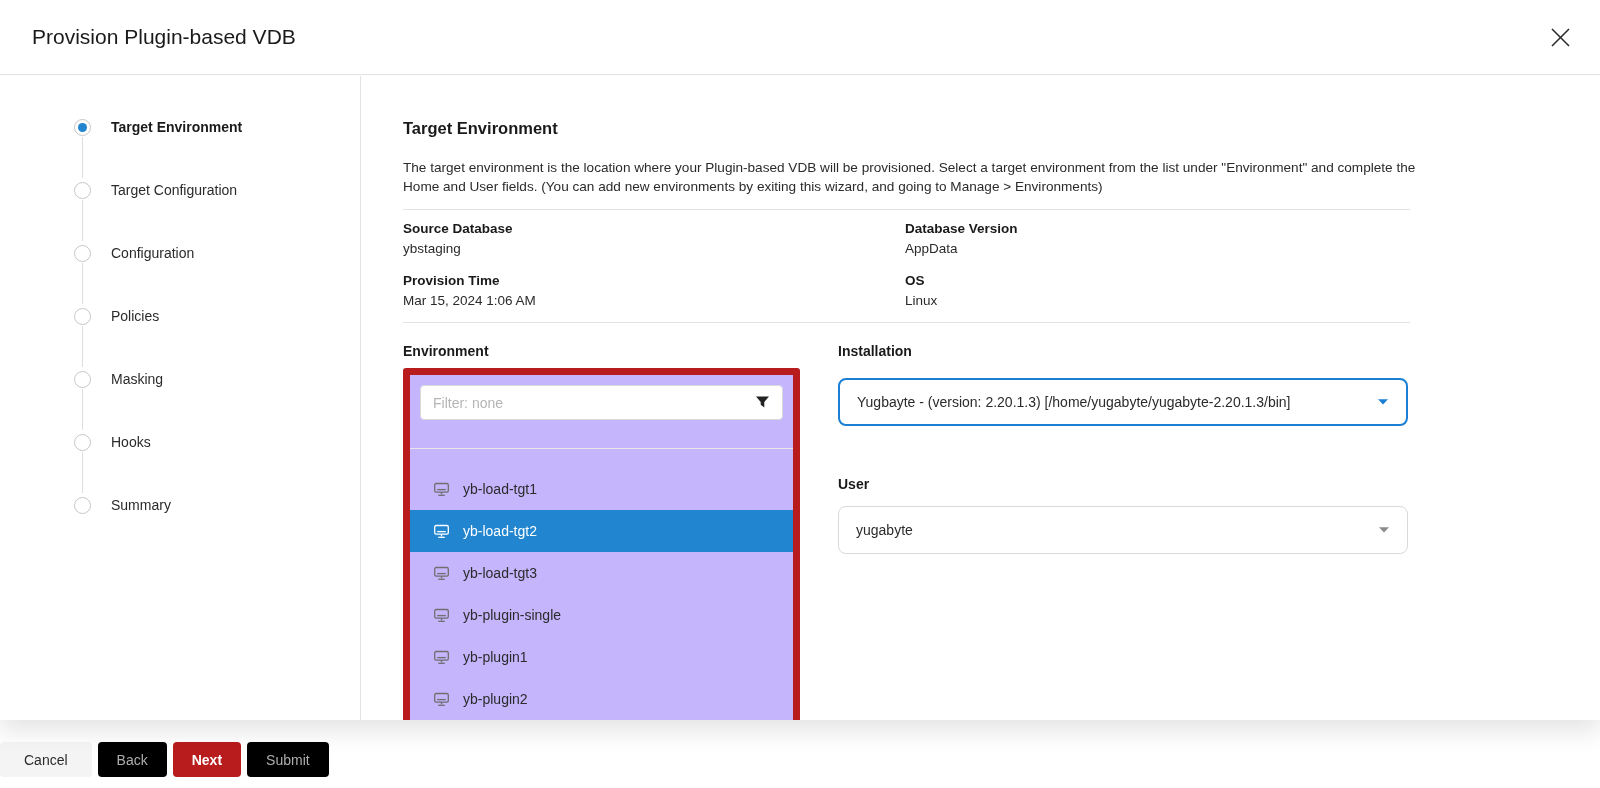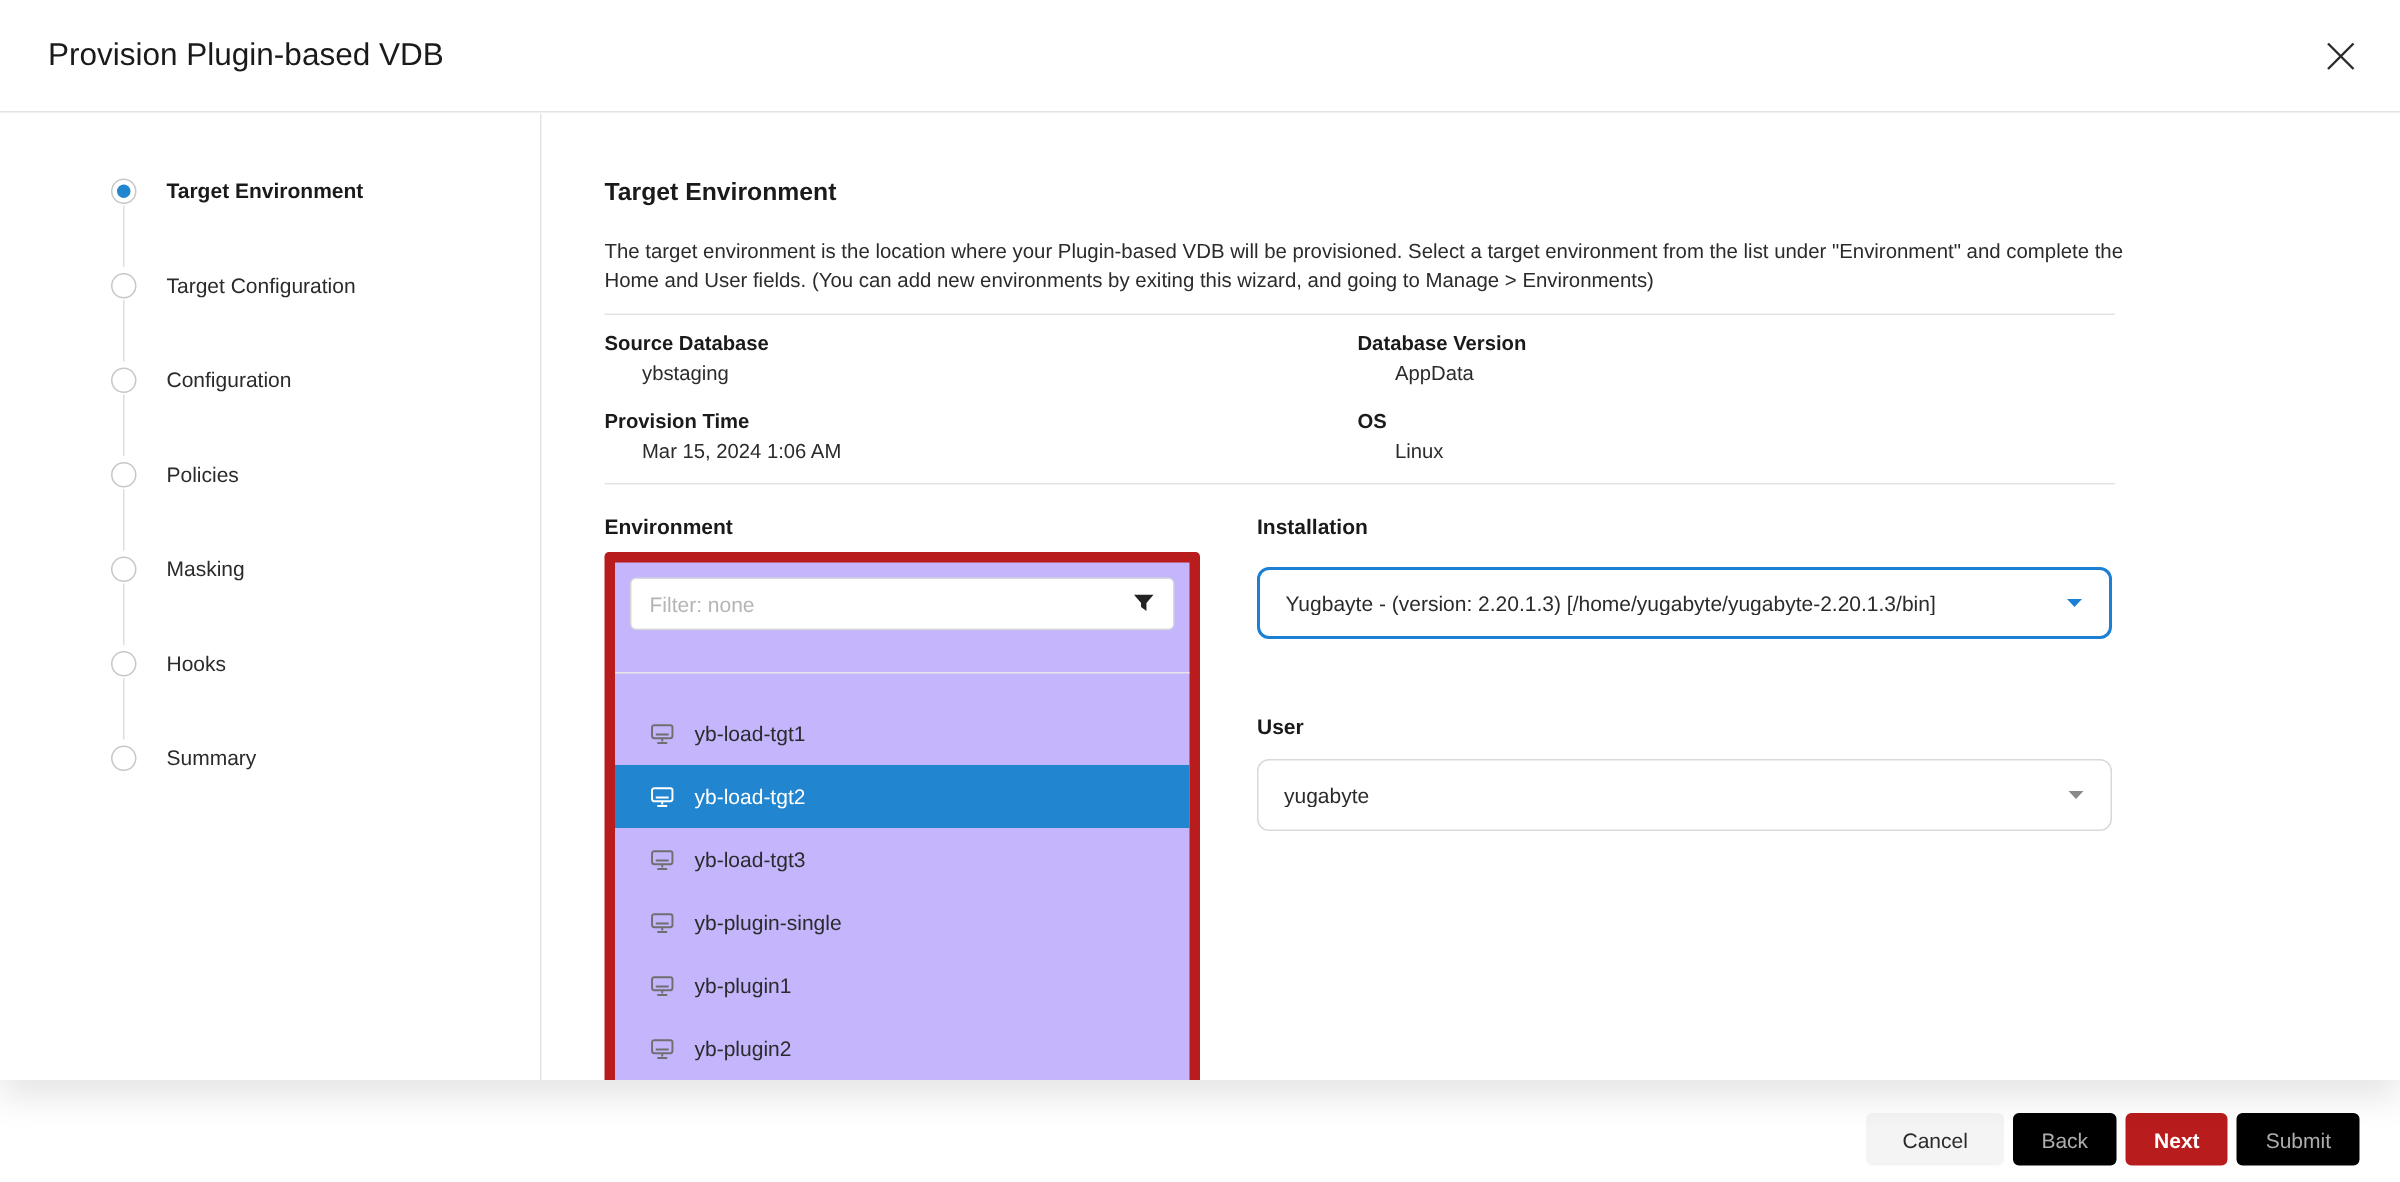--- a/index.html
+++ b/index.html
@@ -41,21 +41,21 @@
                 font-weight:bold; color:#1a1a1a; }
   .main-desc { position:absolute; left:41px; top:82px; width:1048px;
                font-size:13.6px; line-height:19px; color:#2b2b2b; }
   .hr { position:absolute; left:41px; width:1007px; height:1px; background:#e3e3e3; }
   .hr1{top:133px} .hr2{top:246px}
 
   .detail { position:absolute; width:420px; }
   .d1{left:41px;  top:145px} .d2{left:543px; top:145px}
   .d3{left:41px;  top:197px} .d4{left:543px; top:197px}
   .detail .dl { font-size:13.5px; font-weight:bold; color:#1a1a1a; }
-  .detail .dv { font-size:13.5px; color:#2b2b2b; margin-top:5px;margin-left:25px; }
+  .detail .dv { font-size:13.5px; color:#2b2b2b; margin-top:5px; }
 
   .col-label { position:absolute; top:267px; font-size:14px; font-weight:bold; color:#1a1a1a;text-align:right; }
   .env-label{left:41px} .install-label{left:476px}
 
   
   .env-box { position:absolute; left:41px; top:292px; width:397px; height:456px;
              border:7px solid #b91c1c; border-radius:3px; background:#c4b5fd; }
   .filter-wrap { position:absolute; left:10px; top:10px; right:10px; height:35px;
                  border:1px solid #d9d9d9; border-radius:4px; display:flex;
                  align-items:center; background:#fff; }
@@ -78,21 +78,21 @@
             justify-content:space-between; padding:0 17px; font-size:14px;
             color:#2b2b2b; cursor:pointer; }
   .install-select { top:302px; border:2px solid #1b7fd4; }
   .user-label { position:absolute; left:476px; top:400px; font-size:14px;
                 font-weight:bold; color:#1a1a1a; }
   .user-select { top:430px; border:1px solid #d9d9d9;gap:48px; }
   .sel-text { white-space:nowrap; overflow:hidden; text-overflow:ellipsis; }
 
   
   .ftr { position:absolute; left:0; bottom:0; width:1600px; height:68px; background:#fff;
-         display:flex; align-items:flex-end; justify-content:flex-end;
+         display:flex; align-items:flex-end; 
          gap:6px; padding:0 27px 11px 0; z-index:2; }
   .btn { height:35px; border:none; border-radius:4px; font-size:14px; padding:0 19px;
          font-family:"Liberation Sans", sans-serif; cursor:pointer; }
   .btn-cancel  { background:#f4f4f4; color:#2b2b2b; padding:0 24px; }
   .btn-disabled{ background:#000000; color:#adadad; cursor:default; }
   .btn-primary { background:#b91c1c; color:#fff; font-weight:bold; }
 </style>
 </head>
 <body>
 

